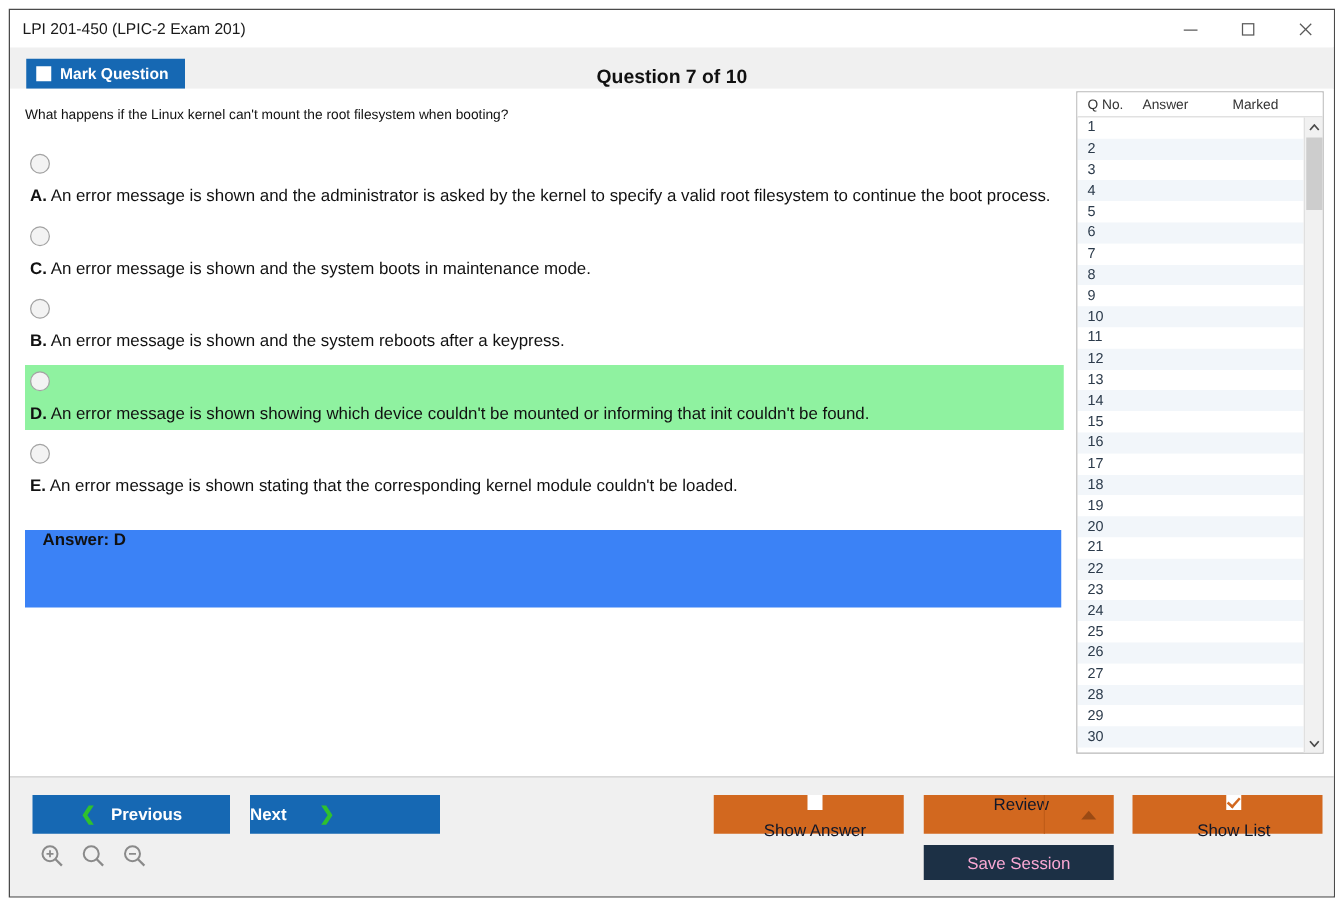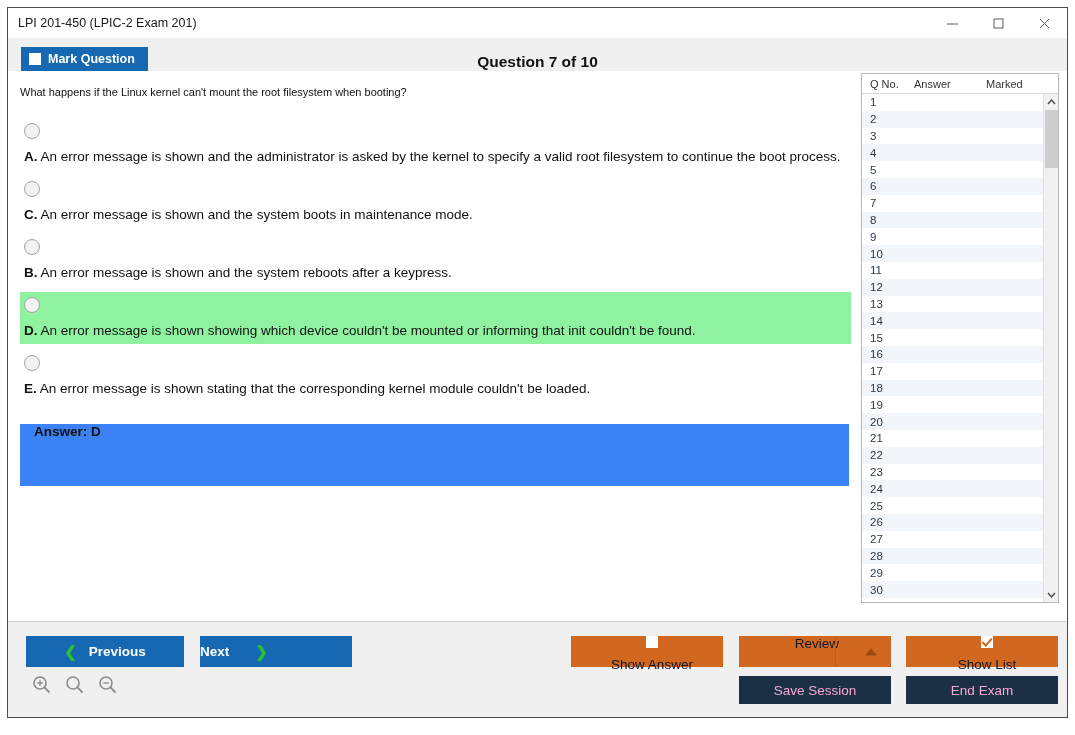--- a/index.html
+++ b/index.html
@@ -568,23 +568,20 @@
 
     <button class="btn btn-orange" id="show-list-btn">
       <span class="chkbox checked"></span>
       <span>Show List</span>
     </button>
 
     <button class="btn btn-navy" id="save-session-btn">
       <span>Save Session</span>
     </button>
 
-    <button class="btn btn-navy" id="end-exam-btn">
-      <span>End Exam</span>
-    </button>
 
     <div id="zoom-tools">
       <svg class="zoom-icon" width="19" height="19" viewBox="0 0 19 19">
         <circle cx="8" cy="8" r="6" fill="none" stroke="#8a8a8a" stroke-width="1.6"></circle>
         <line x1="12.4" y1="12.4" x2="17.5" y2="17.5" stroke="#8a8a8a" stroke-width="1.8"></line>
         <line x1="5.2" y1="8" x2="10.8" y2="8" stroke="#8a8a8a" stroke-width="1.4"></line>
         <line x1="8" y1="5.2" x2="8" y2="10.8" stroke="#8a8a8a" stroke-width="1.4"></line>
       </svg>
       <svg class="zoom-icon" width="19" height="19" viewBox="0 0 19 19">
         <circle cx="8" cy="8" r="6" fill="none" stroke="#8a8a8a" stroke-width="1.6"></circle>

